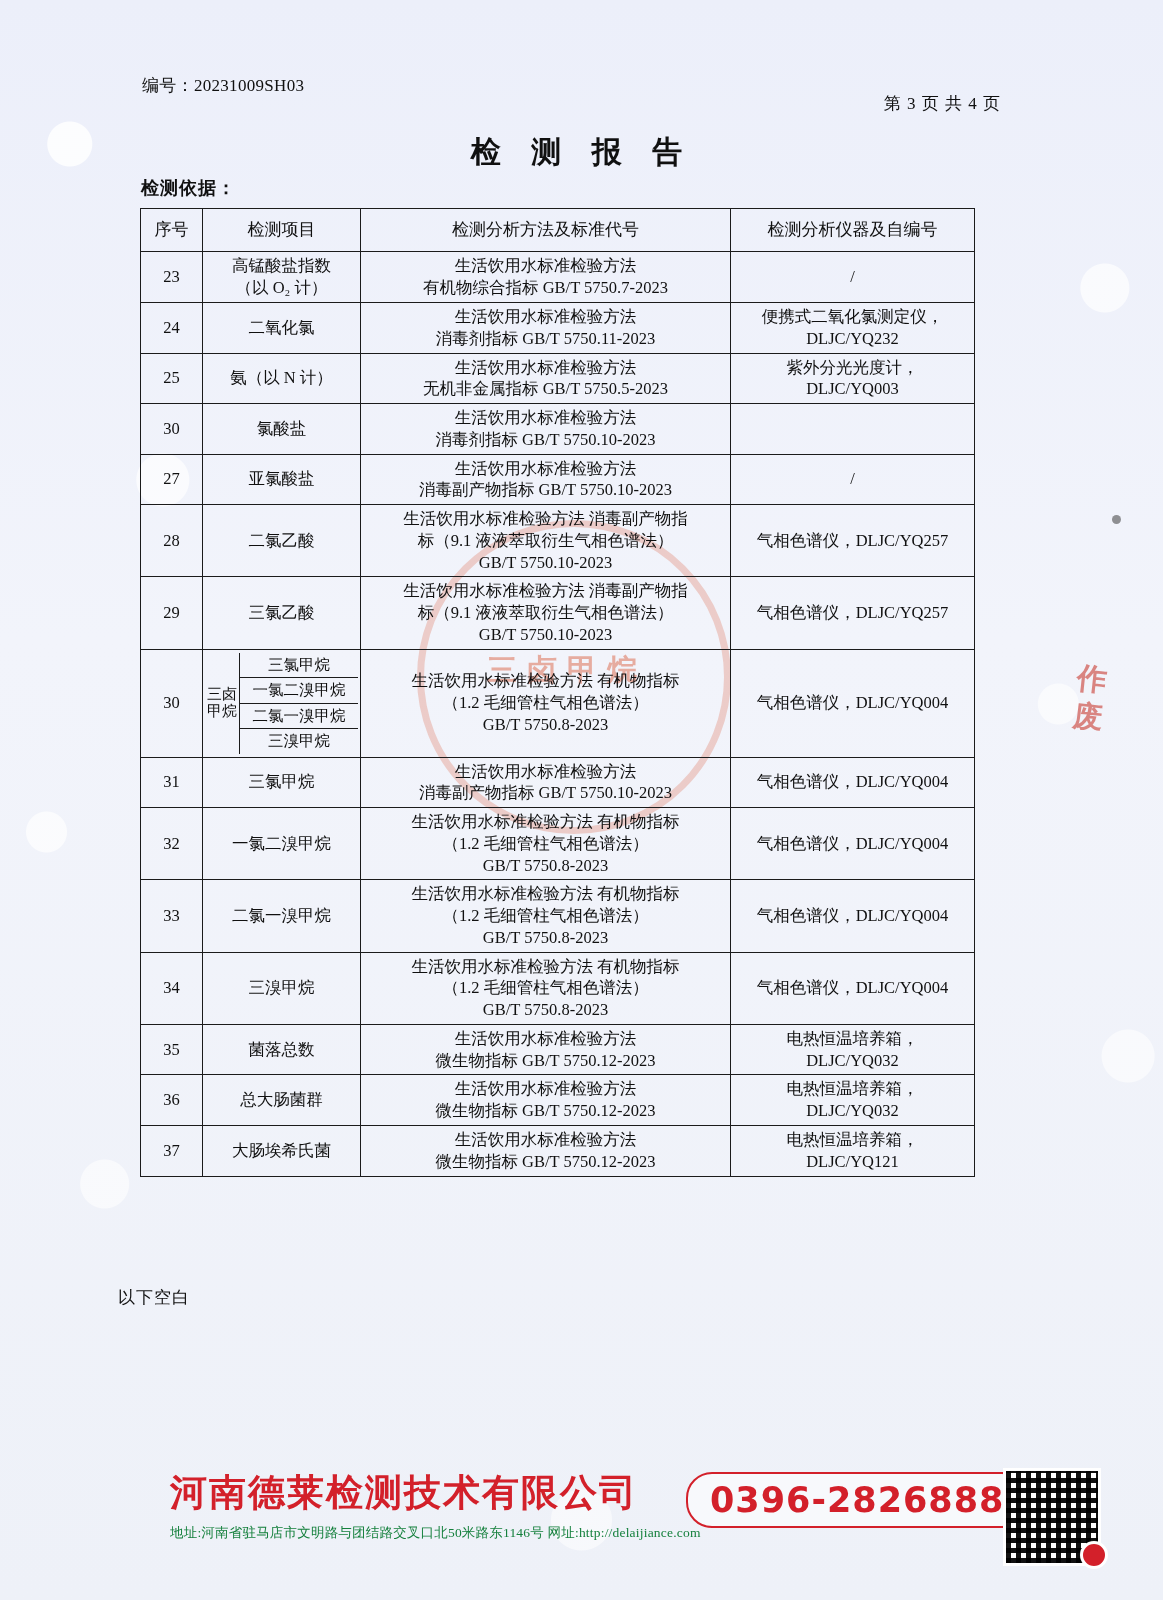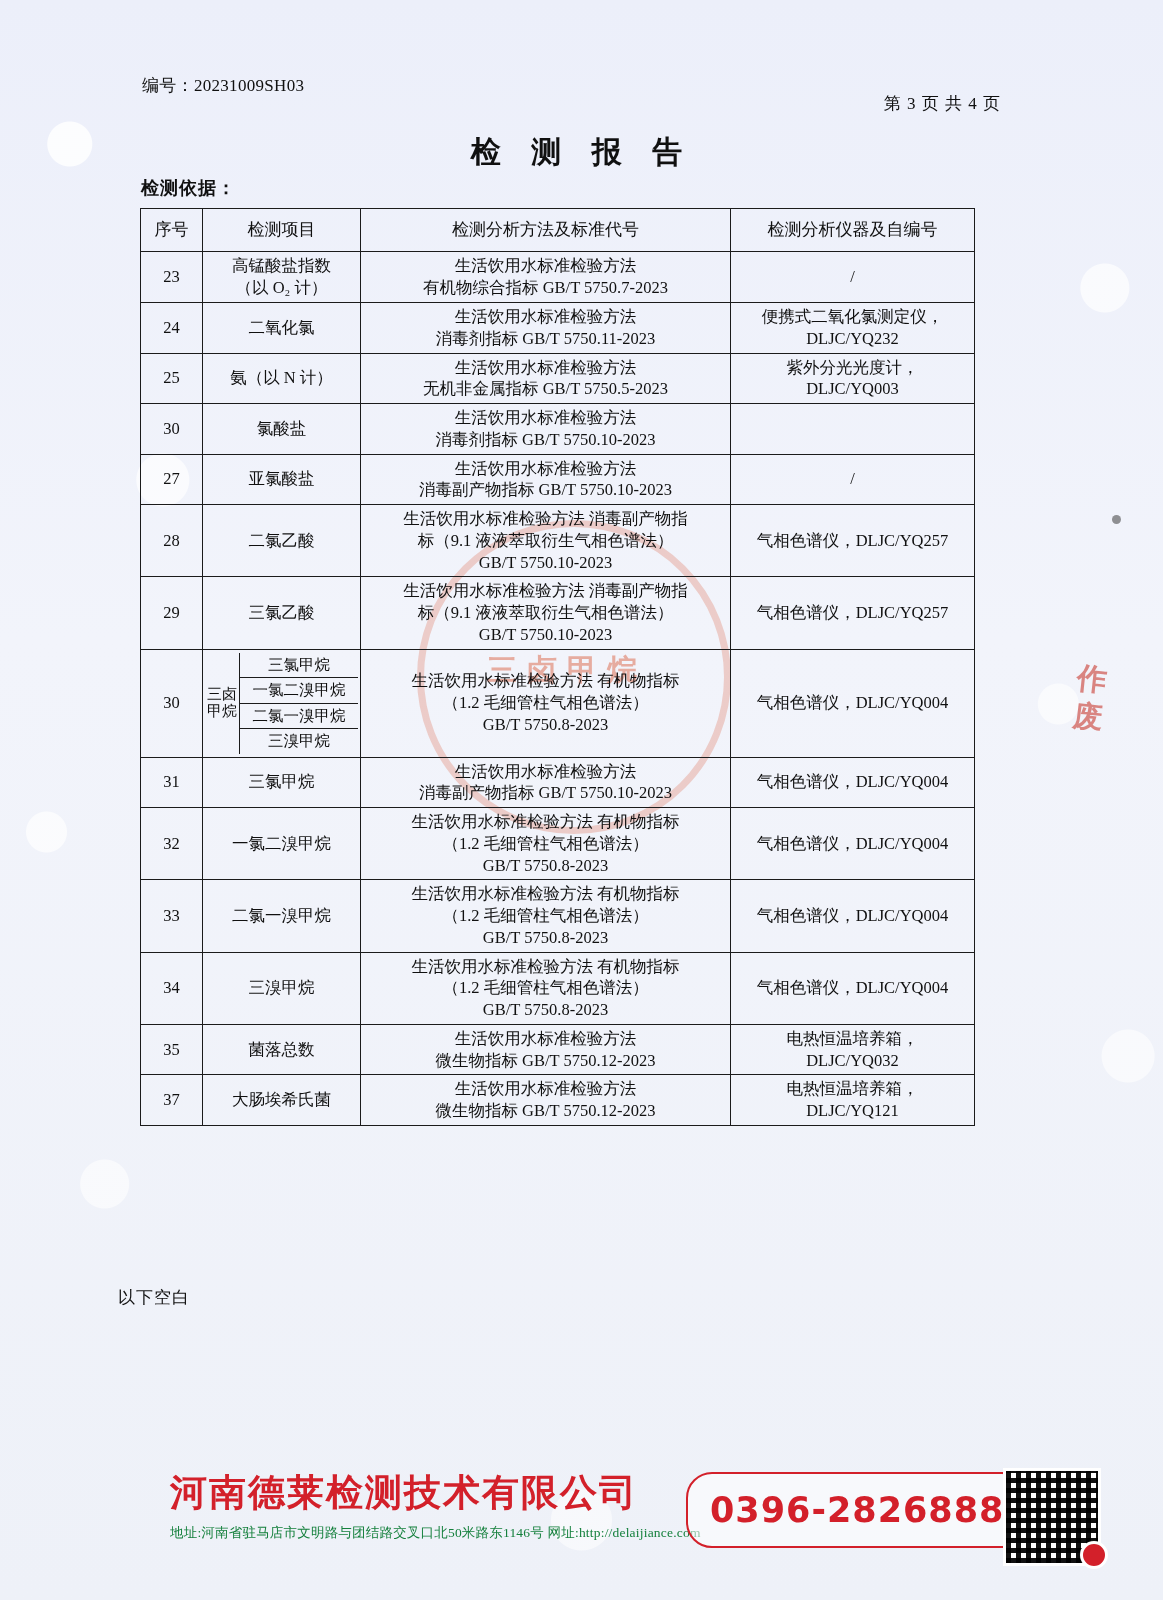--- a/index.html
+++ b/index.html
@@ -162,21 +162,21 @@
     color:#d3202a;
     font-family:"DejaVu Serif",serif;
   }
   .addr{
     position:absolute;left:170px;top:62px;
     font-size:13.5px;color:#15803d;letter-spacing:.2px;
   }
   .phone-box{
     position:absolute;left:686px;top:10px;
     border:2px solid #d3202a;border-radius:26px;
-    padding:16px 22px;
+    padding:6px 22px;
     color:#d3202a;font-size:35px;font-weight:bold;
     letter-spacing:1px;
     font-family:"DejaVu Sans",sans-serif;
     background:rgba(255,255,255,.55);
   }
   .qr{
     position:absolute;right:62px;top:6px;width:92px;height:92px;
     background:
       repeating-linear-gradient(90deg,#111 0 5px,#fff 5px 10px),
       repeating-linear-gradient(0deg,#111 0 5px,#fff 5px 10px);
@@ -379,20 +379,32 @@
         <td>
           <div>生活饮用水标准检验方法</div>
           <div>微生物指标  GB/T  5750.12-2023</div>
         </td>
         <td>
           <div>电热恒温培养箱，</div>
           <div>DLJC/YQ032</div>
         </td>
       </tr>
 
+      <tr>
+        <td>36</td>
+        <td>总大肠菌群</td>
+        <td>
+          <div>生活饮用水标准检验方法</div>
+          <div>微生物指标  GB/T  5750.12-2023</div>
+        </td>
+        <td>
+          <div>电热恒温培养箱，</div>
+          <div>DLJC/YQ032</div>
+        </td>
+      </tr>
 
       <tr>
         <td>37</td>
         <td>大肠埃希氏菌</td>
         <td>
           <div>生活饮用水标准检验方法</div>
           <div>微生物指标  GB/T  5750.12-2023</div>
         </td>
         <td>
           <div>电热恒温培养箱，</div>

